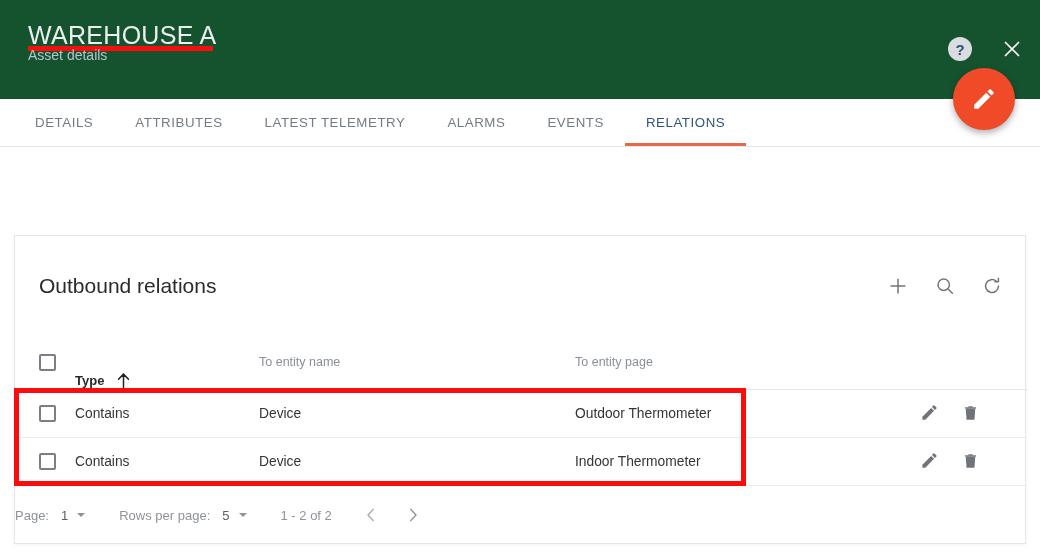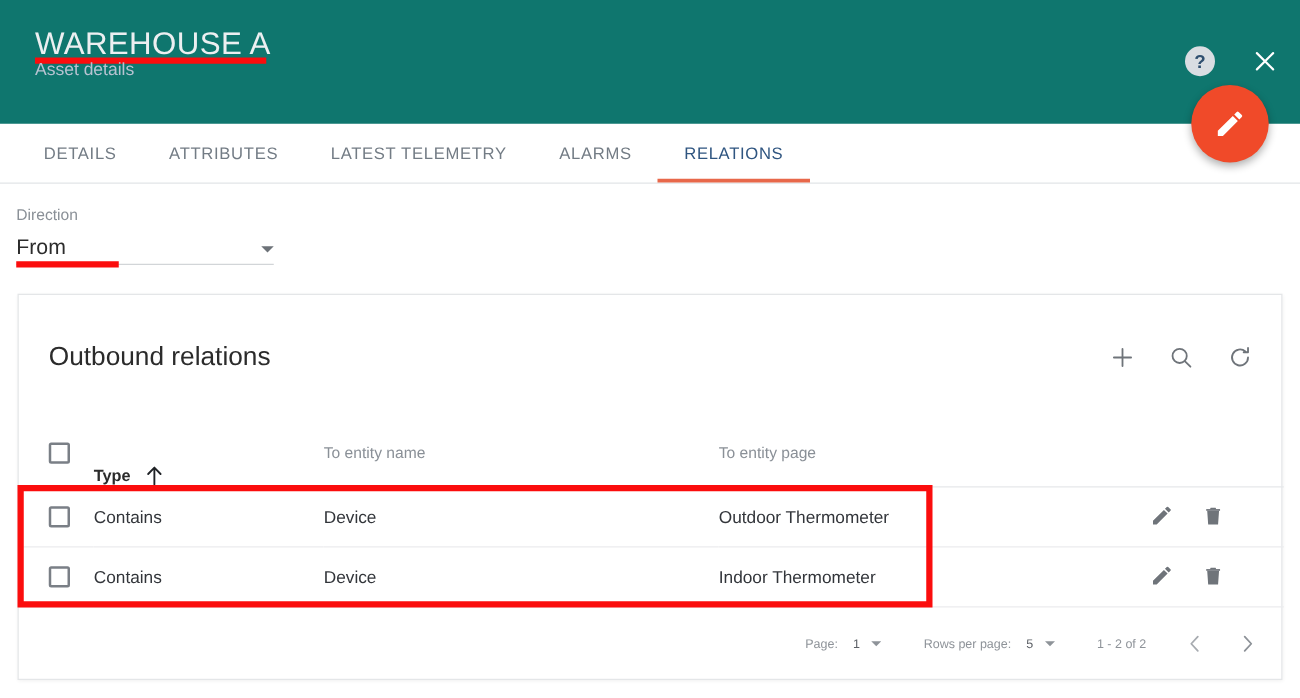--- a/index.html
+++ b/index.html
@@ -7,21 +7,21 @@
     width: 1040px; height: 558px;
     font-family: "Liberation Sans", sans-serif;
     background: #ffffff;
     overflow: hidden;
   }
   .screen { position: relative; width: 1040px; height: 558px; background: #fff; }
 
   
   .app-header {
     position: absolute; left: 0; top: 0; width: 1040px; height: 127px;
-    background: #0f766e;
+    background: #14532d;
   }
   .entity-title {
     position: absolute; left: 28px; top: 21px;
     font-size: 25px; color: #eceff1; letter-spacing: .3px;
     font-weight: 400; white-space: nowrap;
   }
   .title-underline-annot {
     position: absolute; left: 28px; top: 46px; width: 185px; height: 5px;
     background: #fb0d0d;
   }
@@ -137,22 +137,22 @@
   .row-actions { display: flex; align-items: center; gap: 22px; justify-content: flex-start; }
 
   .checkbox {
     width: 17px; height: 17px; border: 2px solid #7a7f86;
     border-radius: 2px; background: #fff; cursor: pointer; display: block;
   }
 
   
   .paginator {
     position: absolute; left: 0; right: 0; bottom: 0; height: 56px;
-    display: flex; align-items: center; justify-content: flex-end;
-    padding-right: 14px; gap: 0; font-size: 10px; color: #8e9399;
+    display: flex; align-items: center; 
+    padding-right: 14px; gap: 0; font-size: 13px; color: #8e9399;
   }
   .pg-label { margin-right: 12px; }
   .pg-select {
     display: flex; align-items: center; gap: 9px;
     color: #5c6066; cursor: pointer; margin-right: 34px;
   }
   .pg-caret {
     width: 0; height: 0;
     border-left: 4px solid transparent; border-right: 4px solid transparent;
     border-top: 4px solid #8e9399;
@@ -194,32 +194,24 @@
     <svg width="26" height="26" viewBox="0 0 24 24">
       <path d="M3 17.25V21h3.75L17.81 9.94l-3.75-3.75L3 17.25zM20.71 7.04a1 1 0 0 0 0-1.41l-2.34-2.34a1 1 0 0 0-1.41 0l-1.83 1.83 3.75 3.75 1.83-1.83z" fill="#ffffff"></path>
     </svg>
   </div>
 
   <div class="tabs">
     <div class="tab">DETAILS</div>
     <div class="tab">ATTRIBUTES</div>
     <div class="tab">LATEST TELEMETRY</div>
     <div class="tab">ALARMS</div>
+    <div class="tab">EVENTS</div>
     <div class="tab active">RELATIONS</div>
   </div>
 
-  <div class="direction-wrap">
-    <div class="direction-label">Direction</div>
-    <div class="direction-value-row">
-      <div class="direction-value">From</div>
-      <div class="caret-down"></div>
-    </div>
-    <div class="direction-underline"></div>
-    <div class="direction-underline-annot"></div>
-  </div>
 
   <div class="card">
 
     <div class="card-header">
       <div class="card-title">Outbound relations</div>
       <div class="card-actions">
 
         <div class="icon-btn">
           <svg width="22" height="22" viewBox="0 0 24 24">
             <path d="M12 4.5v15M4.5 12h15" stroke="#6f747a" stroke-width="1.6" fill="none" stroke-linecap="round"></path>

